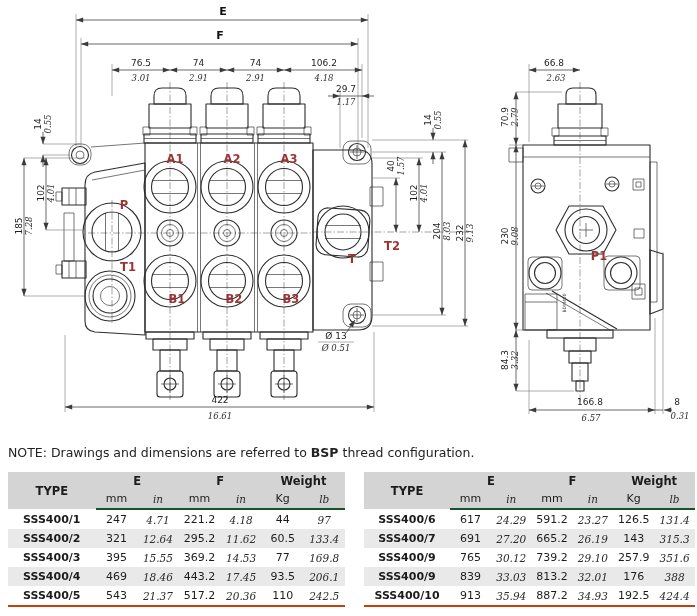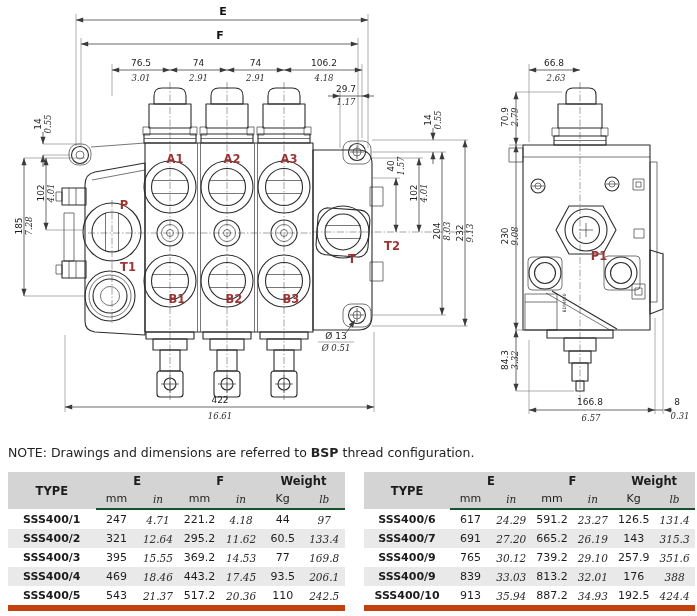--- a/index.html
+++ b/index.html
@@ -29,21 +29,21 @@
   table.spec{border-collapse:collapse;table-layout:fixed;font-size:11px;color:#1c1c1c;}
   .t-left{position:absolute;left:8px;top:472px;width:337px;}
   .t-right{position:absolute;left:364px;top:472px;width:331px;}
   table.spec col.c-type{width:26%;}
   table.spec th,table.spec td{text-align:center;padding:0;height:19px;vertical-align:middle;}
   table.spec thead th{background:#d4d4d4;}
   table.spec .h-type,table.spec .h-grp{font-weight:700;font-size:11.5px;height:17px;}
   table.spec .h-unit{font-weight:400;height:19px;}
   table.spec thead tr:last-child th{border-bottom:2px solid #14532d;}
   table.spec tbody tr:nth-child(even){background:#e9e9e9;}
-  table.spec tbody tr:last-child td{border-bottom:6px solid #c2410c;text-align:center;}
+  table.spec tbody tr:last-child td{border-bottom:2px solid #c2410c;text-align:center;}
   table.spec td.t{font-weight:700;}
   table.spec .it{font-family:"DejaVu Serif",serif;font-style:italic;font-size:10.5px;color:#2b2b2b;}
 </style>
 </head>
 <body>
 
 <div class="page">
 
 <svg width="697" height="430" viewBox="0 0 697 430">
   <defs>

